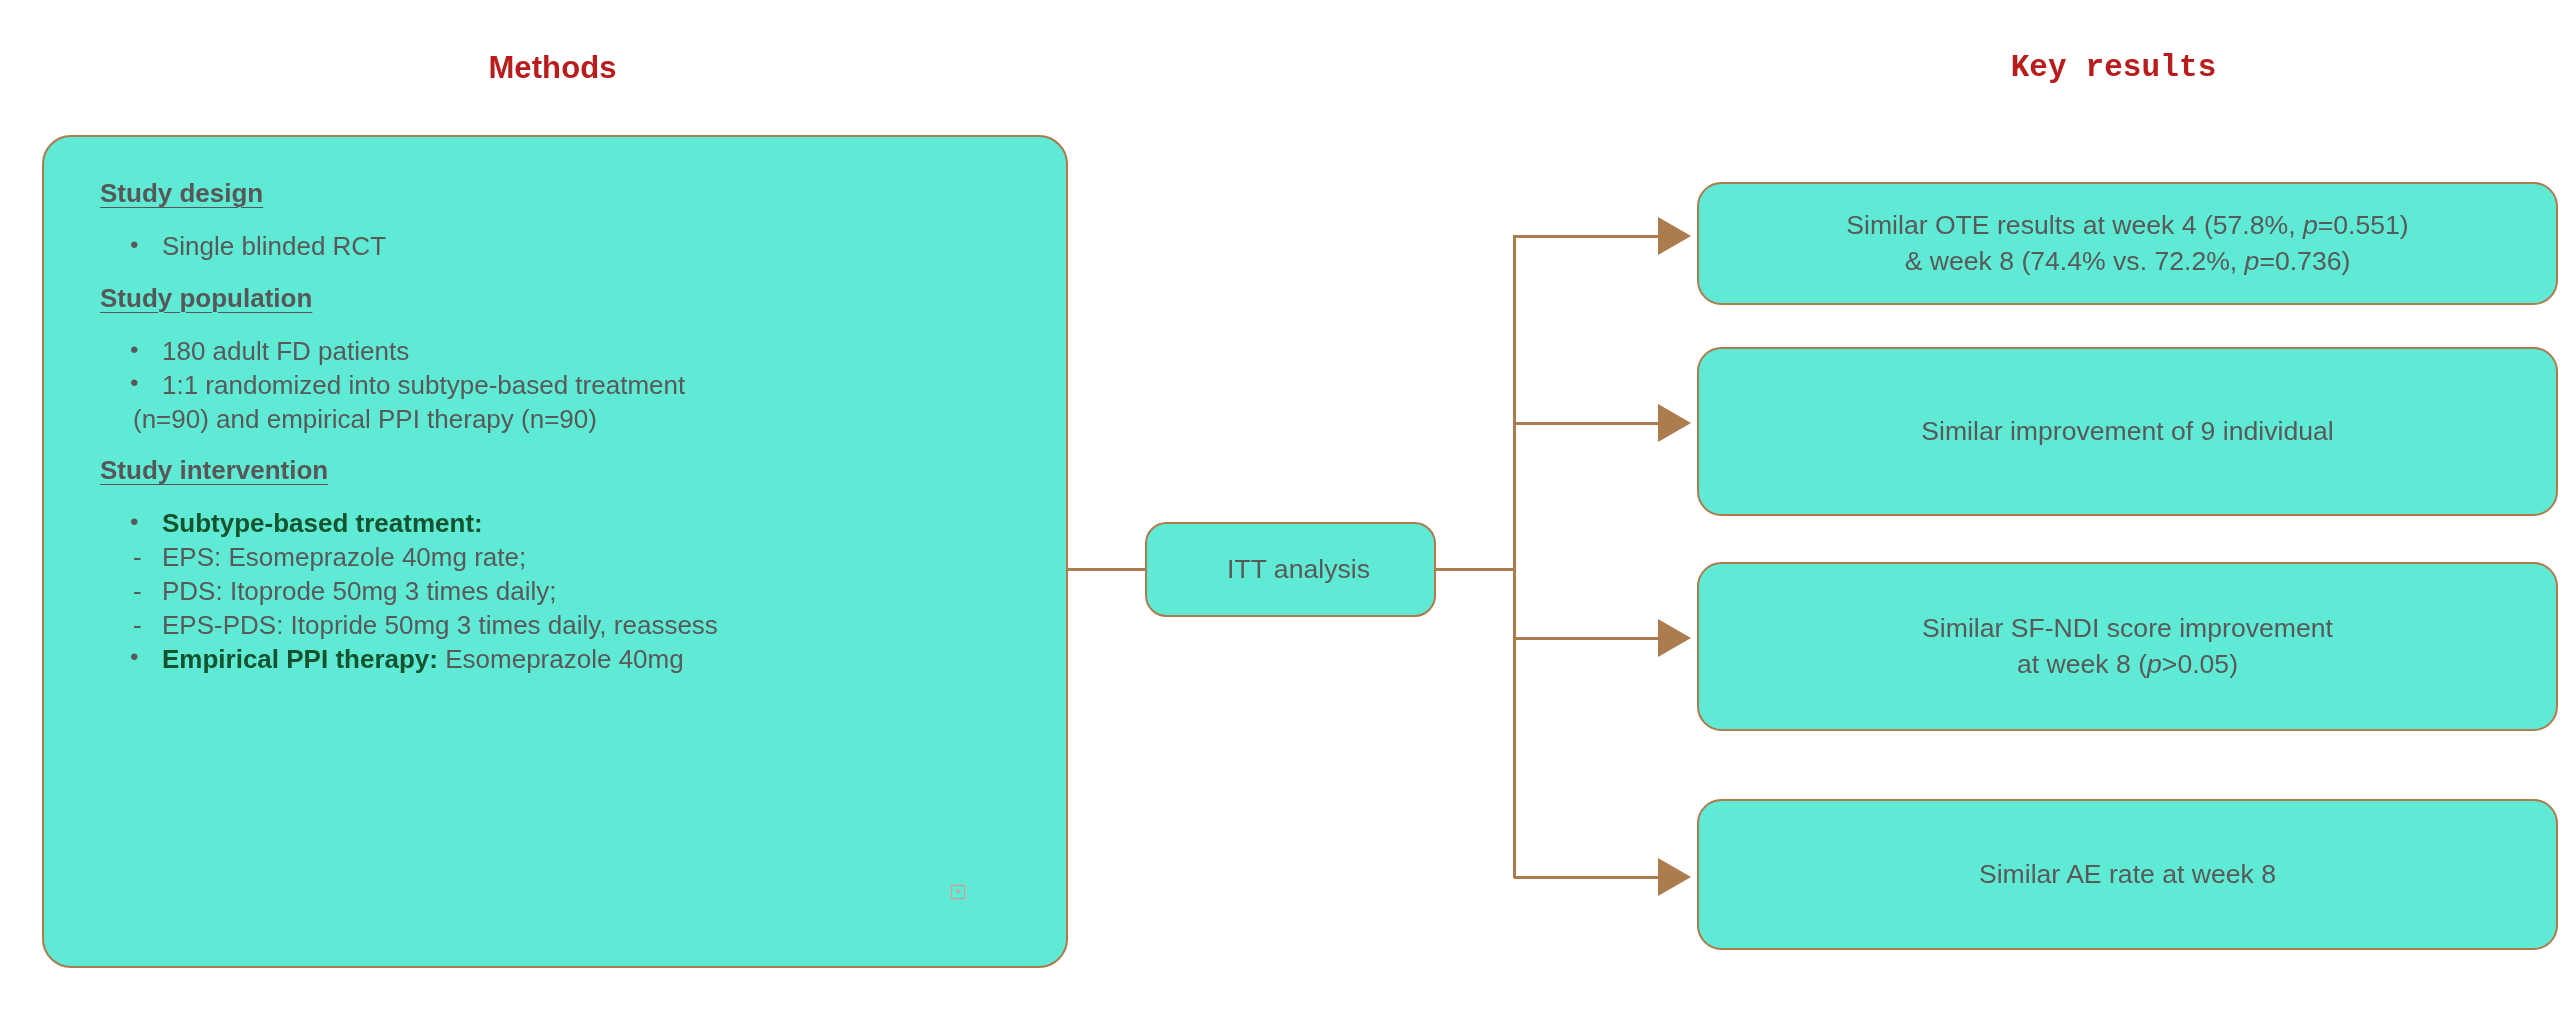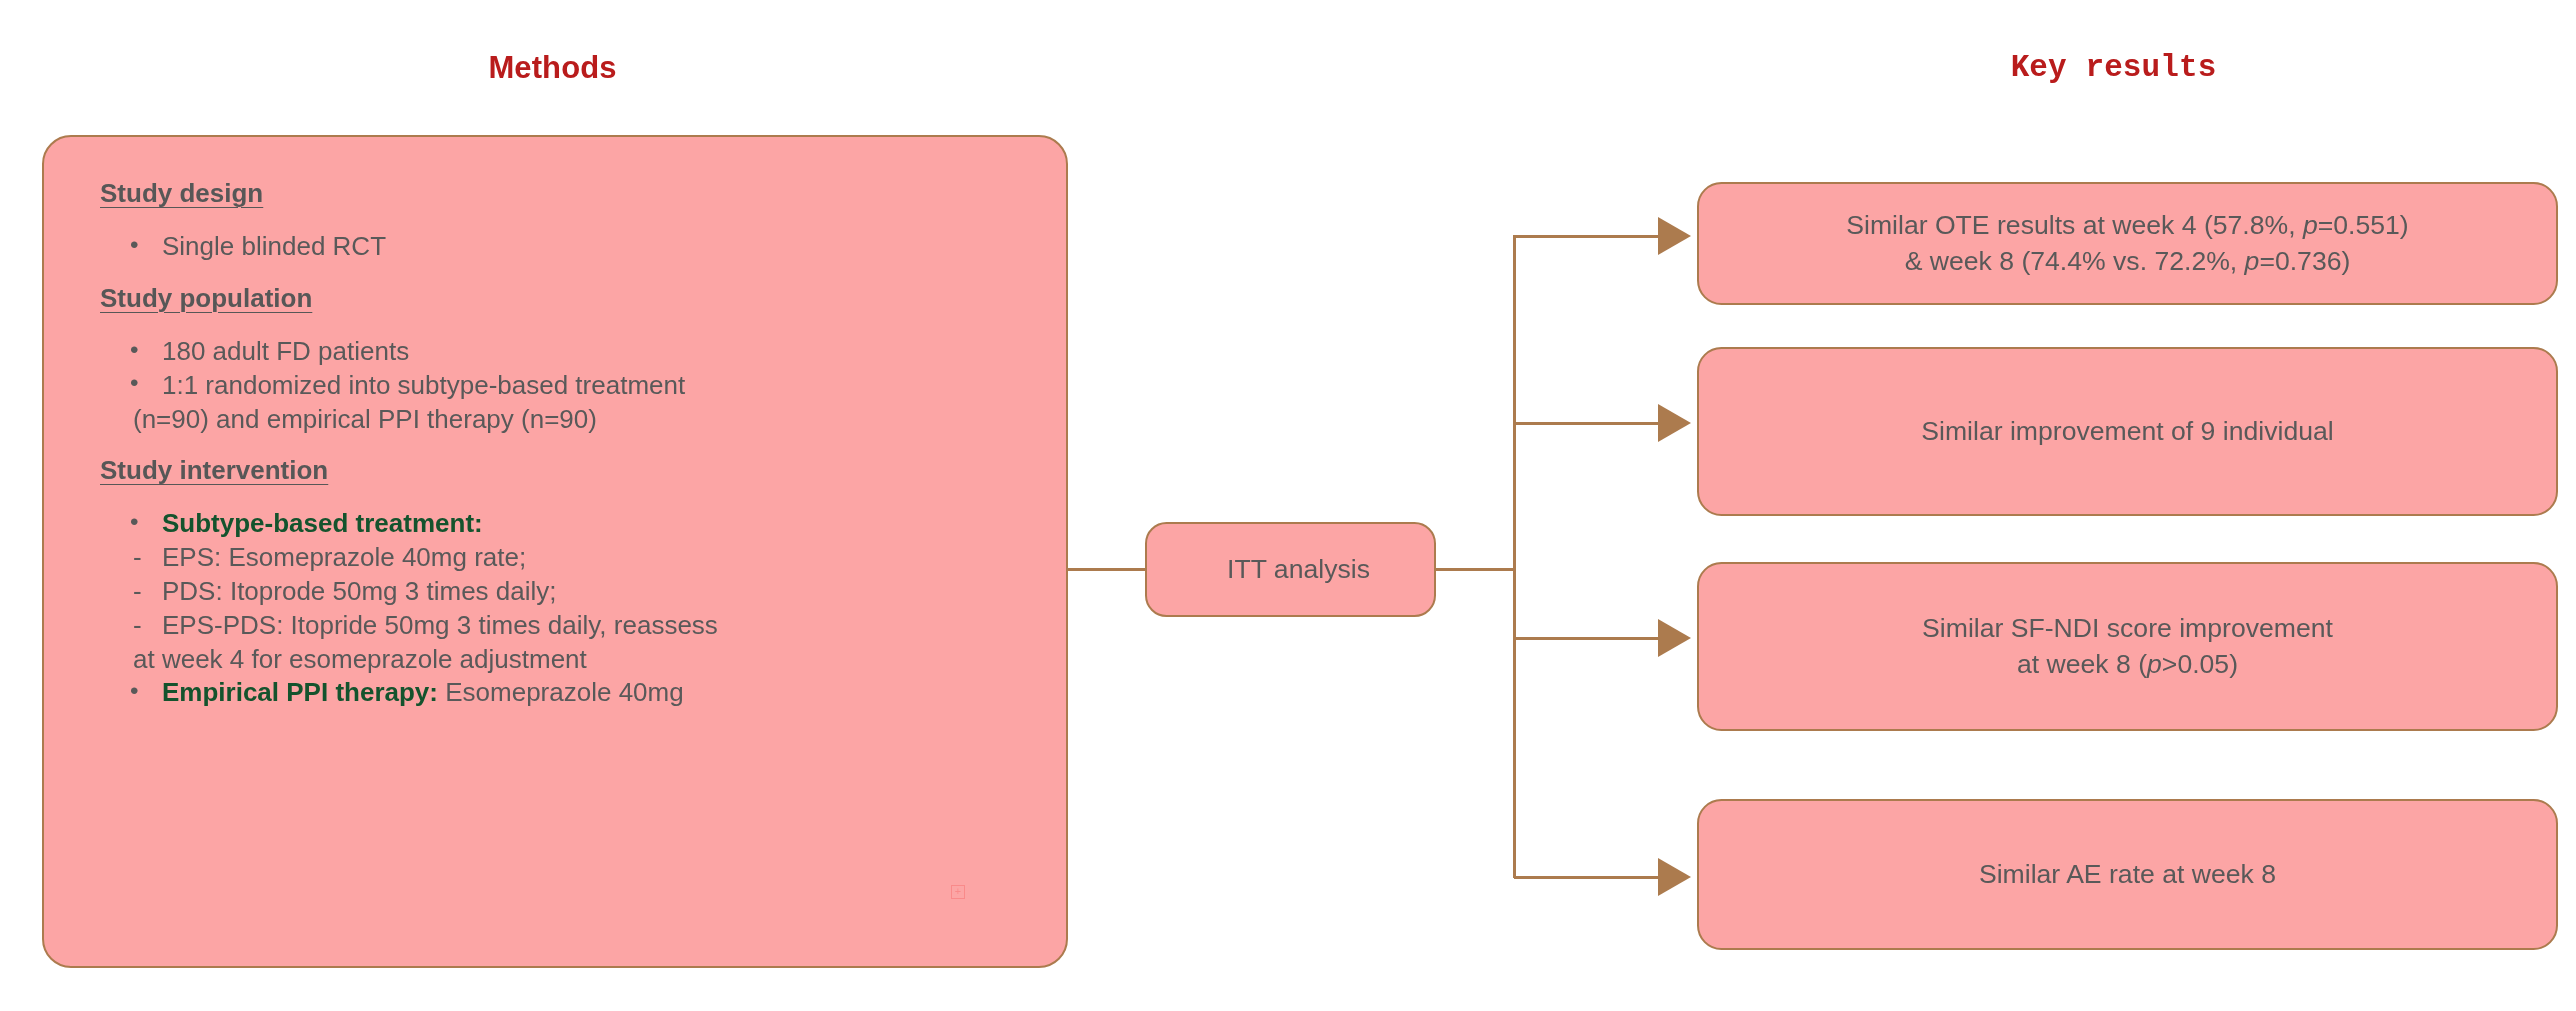--- a/index.html
+++ b/index.html
@@ -31,21 +31,21 @@
   }
   #methods-title { left: 337px; top: 50px; width: 431px; }
   #results-title { left: 1898px; top: 50px; width: 431px; font-family: Liberation Mono, monospace; }
 
   
   .rbox {
     position: absolute;
     box-sizing: border-box;
     border: 2.2px solid #AC7B4E;
     border-radius: 24.4px;
-    background: #fca5a5;
+    background: #5eead4;
   }
 
   
   #methods-box {
     left: 42px;
     top: 135px;
     width: 1026px;
     height: 833px;
     border-radius: 29px;
   }
@@ -225,21 +225,20 @@
 
     <div class="sec-block">
       <div class="sec-head-wrap">
         <span class="sec-head">Study intervention</span>
       </div>
       <ul class="blist">
         <li class="dot"><b>Subtype-based treatment:</b><span></span></li>
         <li class="dash">EPS: Esomeprazole 40mg rate;</li>
         <li class="dash">PDS: Itoprode 50mg 3 times daily;</li>
         <li class="dash">EPS-PDS: Itopride 50mg 3 times daily, reassess</li>
-        <li class="cont">at week 4 for esomeprazole adjustment</li>
         <li class="dot"><b>Empirical PPI therapy:</b><span> Esomeprazole 40mg</span></li>
       </ul>
     </div>
   </div>
 
   <div id="comment-marker">+</div>
 
   <div class="conn" id="stub-left"></div>
   <div class="conn" id="stub-right"></div>
   <div class="conn" id="trunk"></div>

